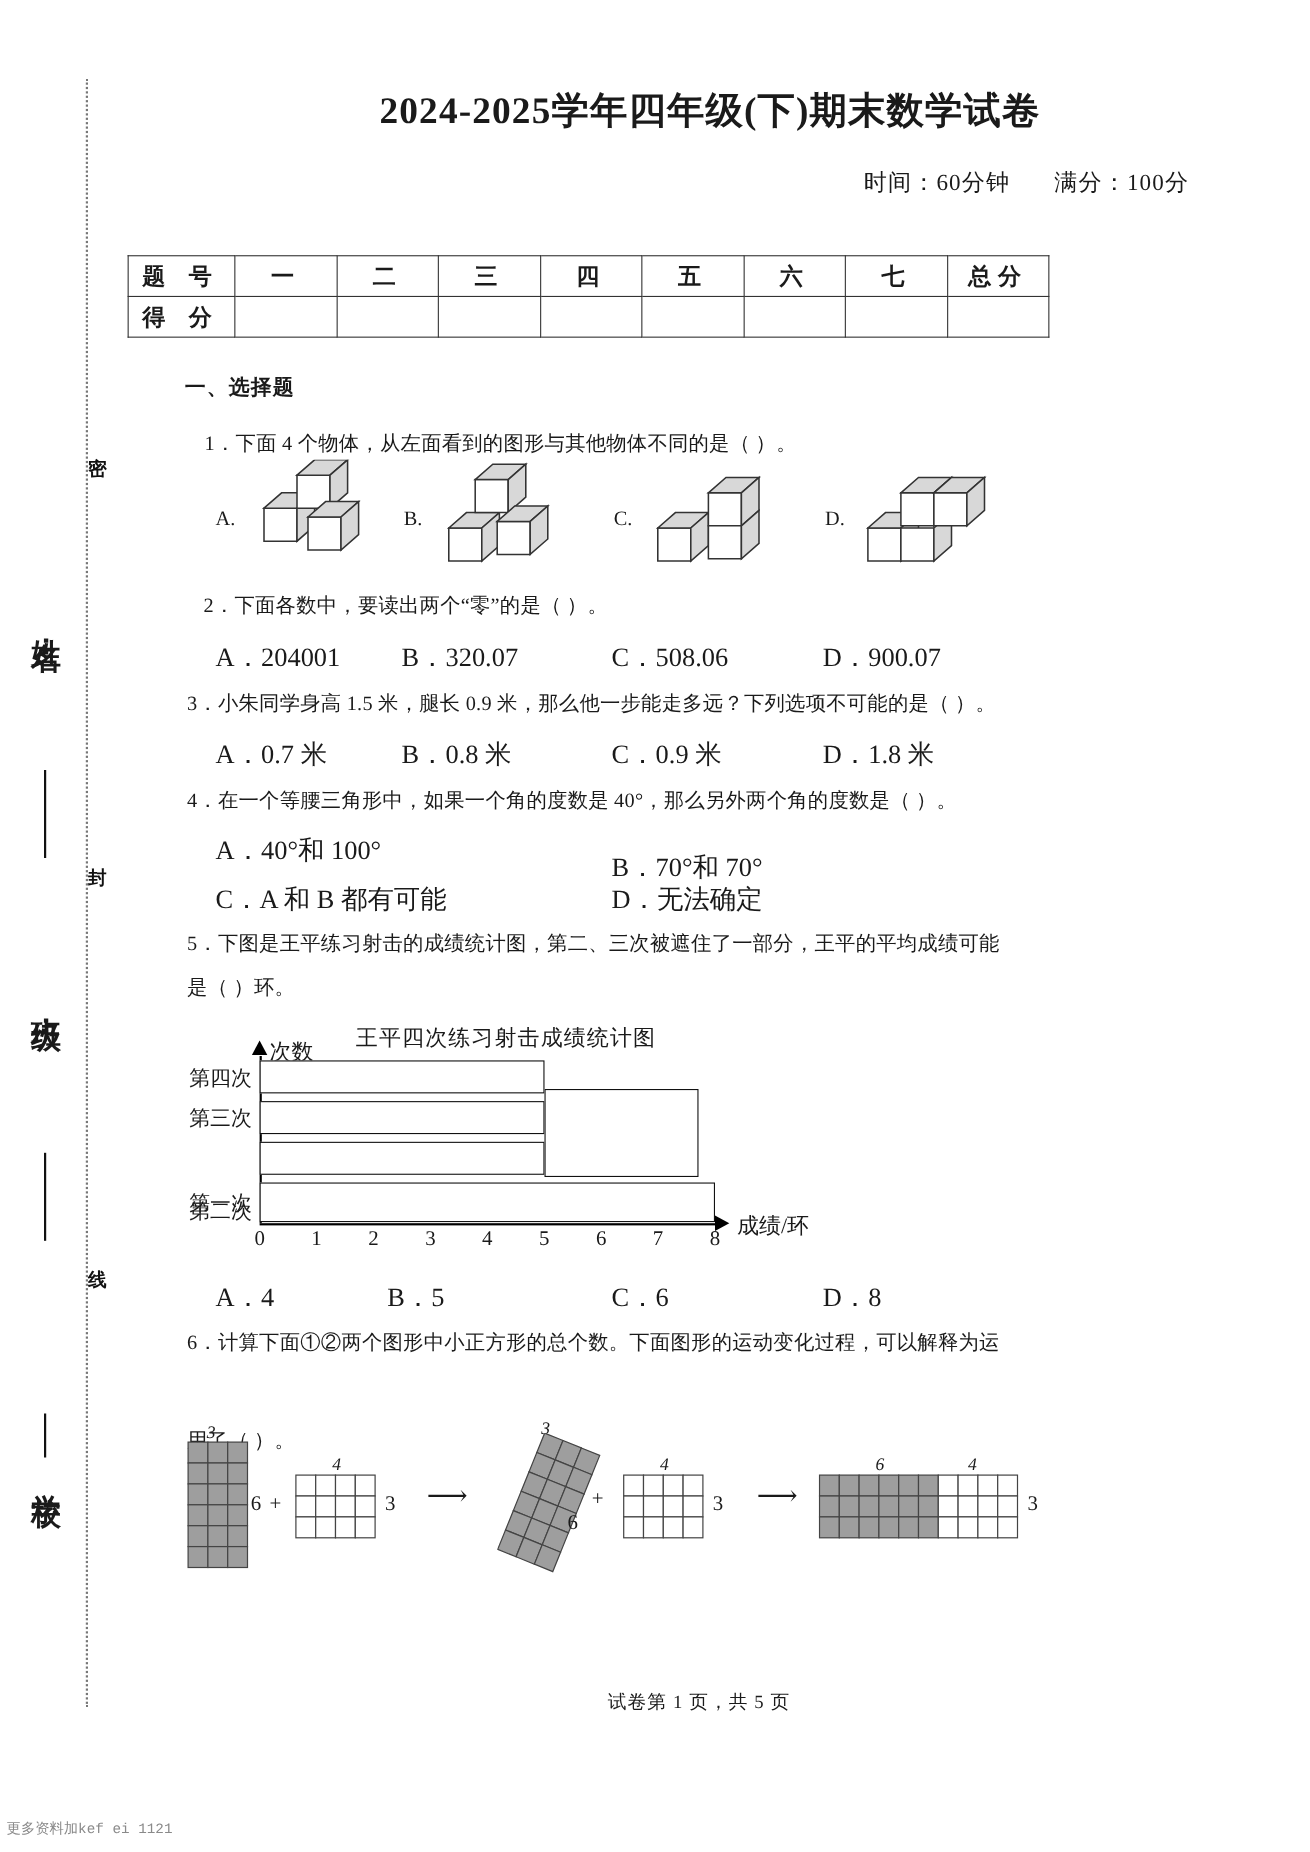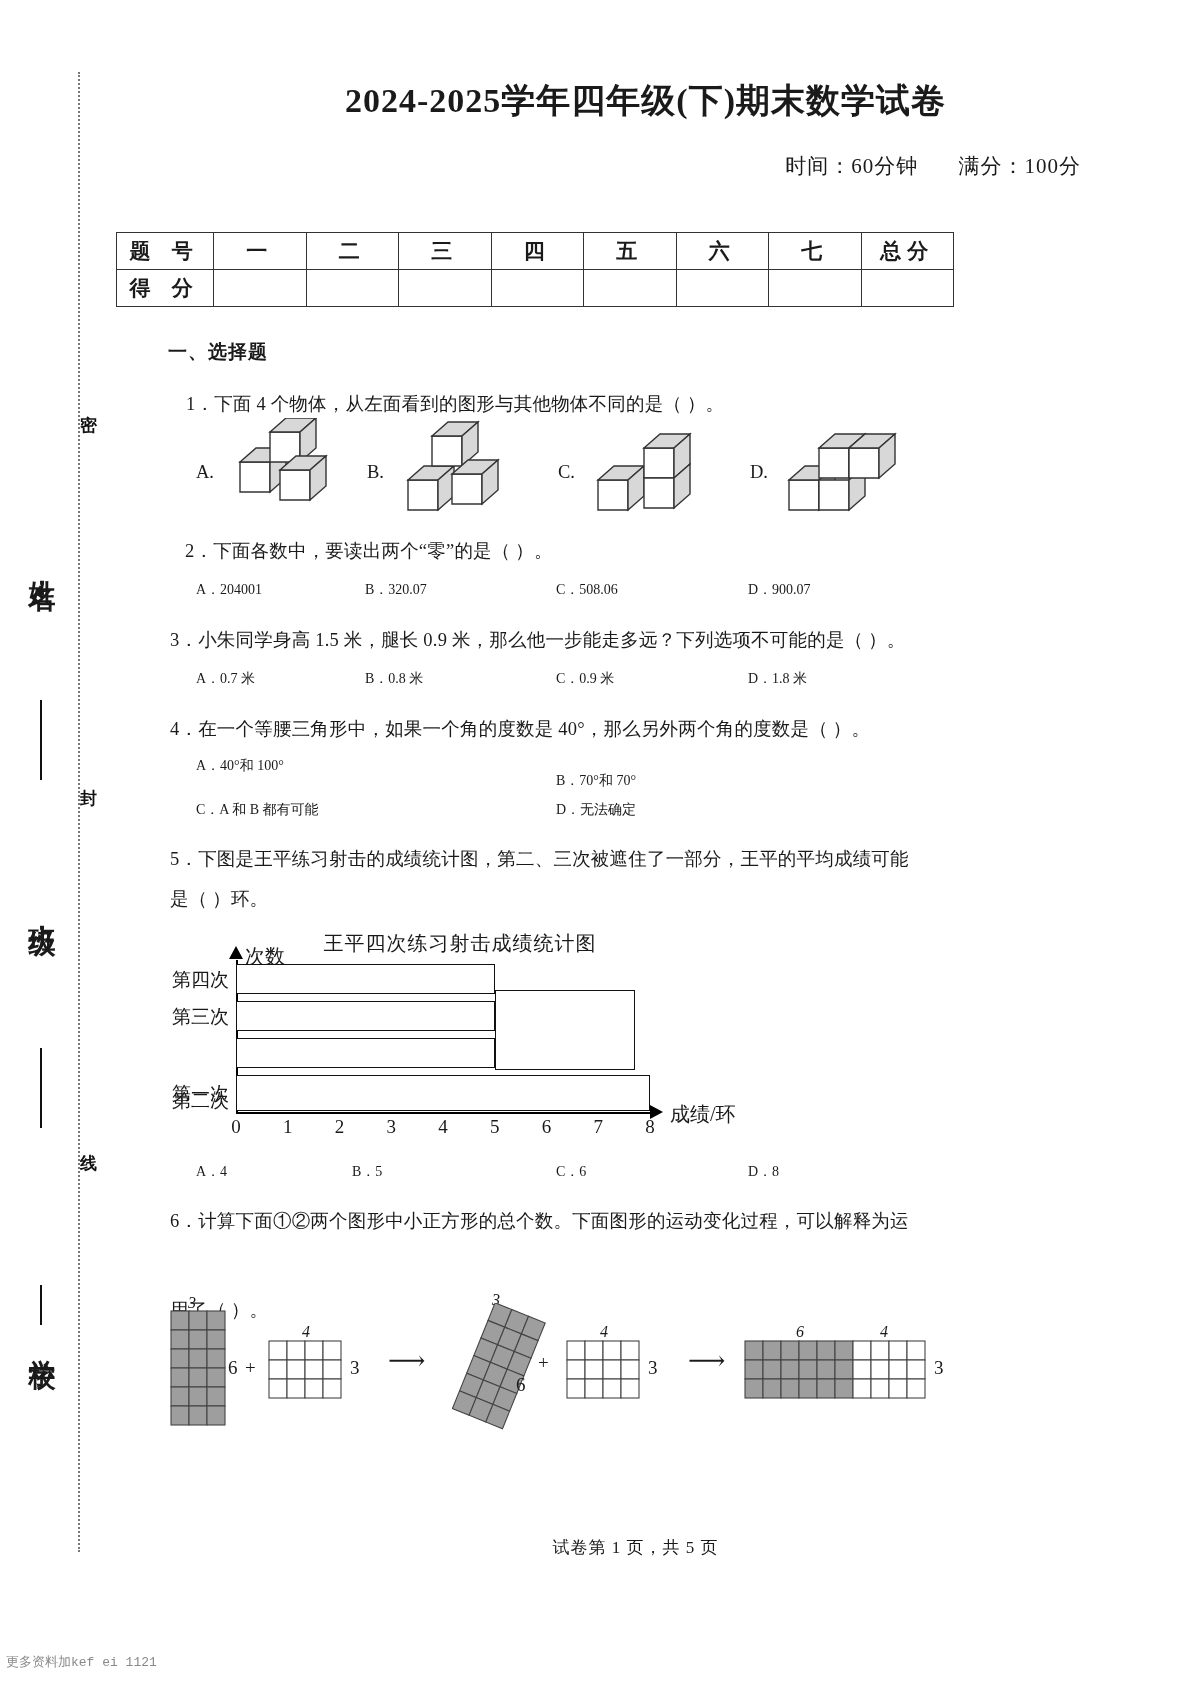--- a/index.html
+++ b/index.html
@@ -32,21 +32,21 @@
   
   .score-table{position:absolute;left:116px;top:196px;width:838px;
       border-collapse:collapse;table-layout:fixed;margin-top:36px;}
   .score-table td{border:1.6px solid #333;height:36px;text-align:center;
       font-size:21px;font-weight:bold;letter-spacing:6px;padding:0;}
   .score-table td.first{width:96px;letter-spacing:8px;}
 
   
   .sec-title{position:absolute;left:168px;font-size:19px;font-weight:bold;letter-spacing:1px;}
   .q{position:absolute;font-size:18.5px;line-height:1.55;letter-spacing:0.2px;}
-  .opt{position:absolute;font-size:14px;}
+  .opt{position:absolute;font-size:24px;}
 
   
   .cubes{position:absolute;}
   .cube-label{position:absolute;font-size:18.5px;}
 
   
   .chart{position:absolute;left:236px;top:960px;width:520px;height:200px;}
   .chart-title{position:absolute;left:180px;top:930px;width:560px;text-align:center;
       font-size:20px;letter-spacing:1px;}
   .axis-y{position:absolute;left:0;top:0;width:0;height:152px;border-left:2px solid #000;}

